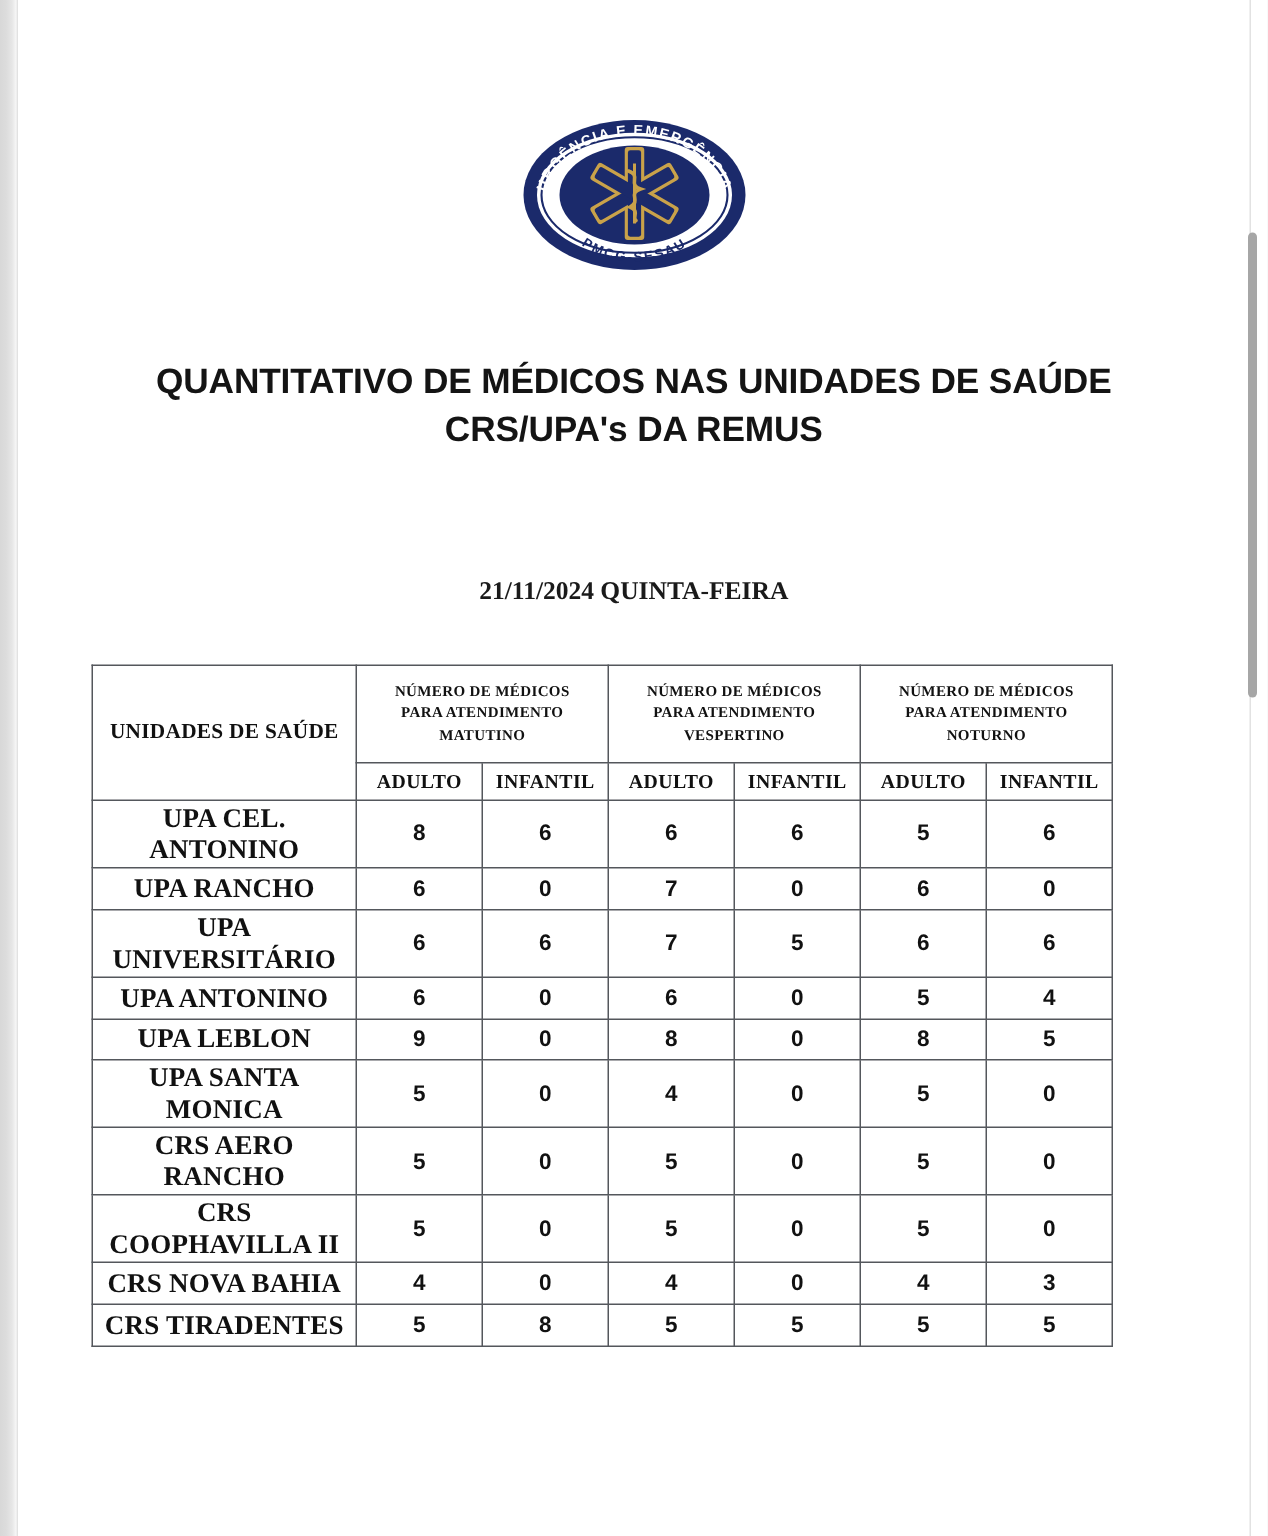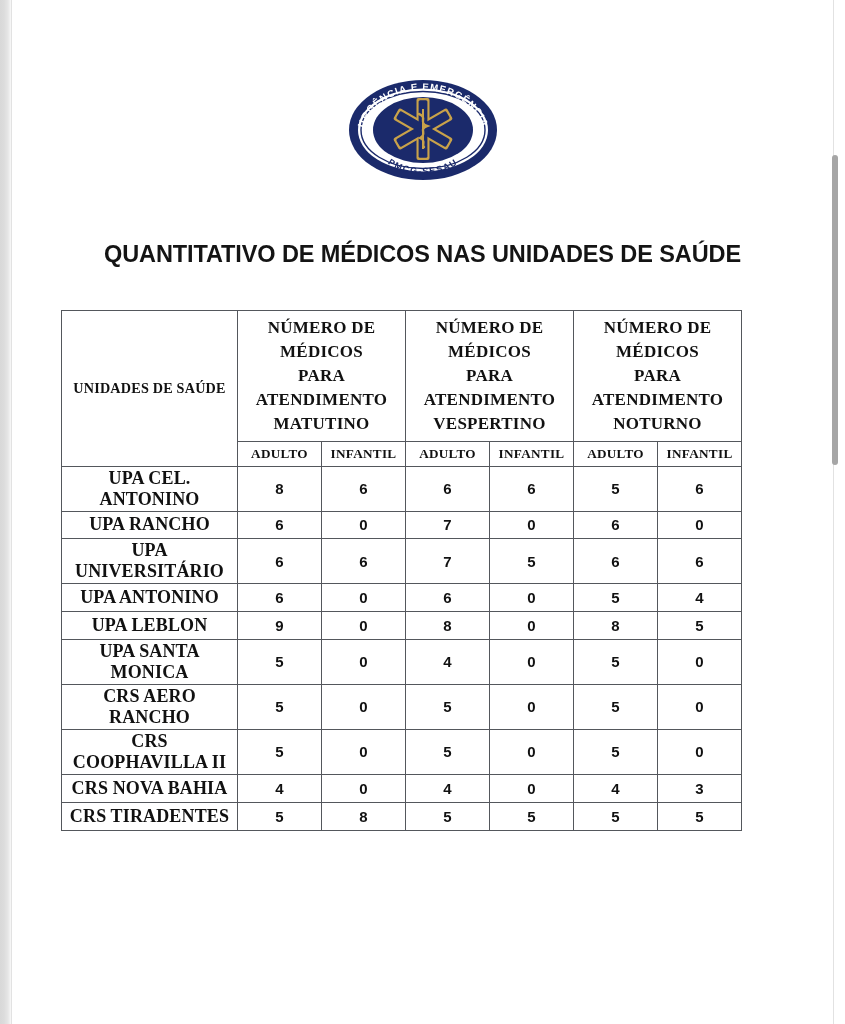--- a/index.html
+++ b/index.html
@@ -92,21 +92,21 @@
     vertical-align: middle;
     font-weight: bold;
   }
   th.unit-head {
     width: 176px;
     font-size: 14.2px;
     letter-spacing: 0.2px;
     padding: 12px 3px;
   }
   th.shift-head {
-    font-size: 17px;
+    font-size: 10px;
     line-height: 1.42;
     letter-spacing: 0.25px;
     padding: 5px 4px 4px;
     height: 65px;
   }
   th.sub-head {
     font-size: 13.2px;
     letter-spacing: 0.3px;
     height: 25px;
     padding: 1px 2px;
@@ -186,22 +186,24 @@
           </text>
           <text font-family="Liberation Sans, sans-serif" font-size="9" font-weight="bold" fill="#1b2a6b" letter-spacing="1.4">
             <textPath href="#arcBot" startOffset="50%" text-anchor="middle">PMCG-SESAU</textPath>
           </text>
         </svg>
       </div>
     </div>
 
     <h1 class="doc-title">
       <span>QUANTITATIVO DE MÉDICOS NAS UNIDADES DE SAÚDE</span><br>
+      <span>CRS/UPA's DA REMUS</span>
     </h1>
 
+    <p class="doc-date">21/11/2024 QUINTA-FEIRA</p>
 
     <div class="table-wrap">
       <table class="grid">
         <colgroup>
           <col class="c-unit">
             <col class="c-num">
             <col class="c-num">
             <col class="c-num">
           <col class="c-num">
             <col class="c-num">

